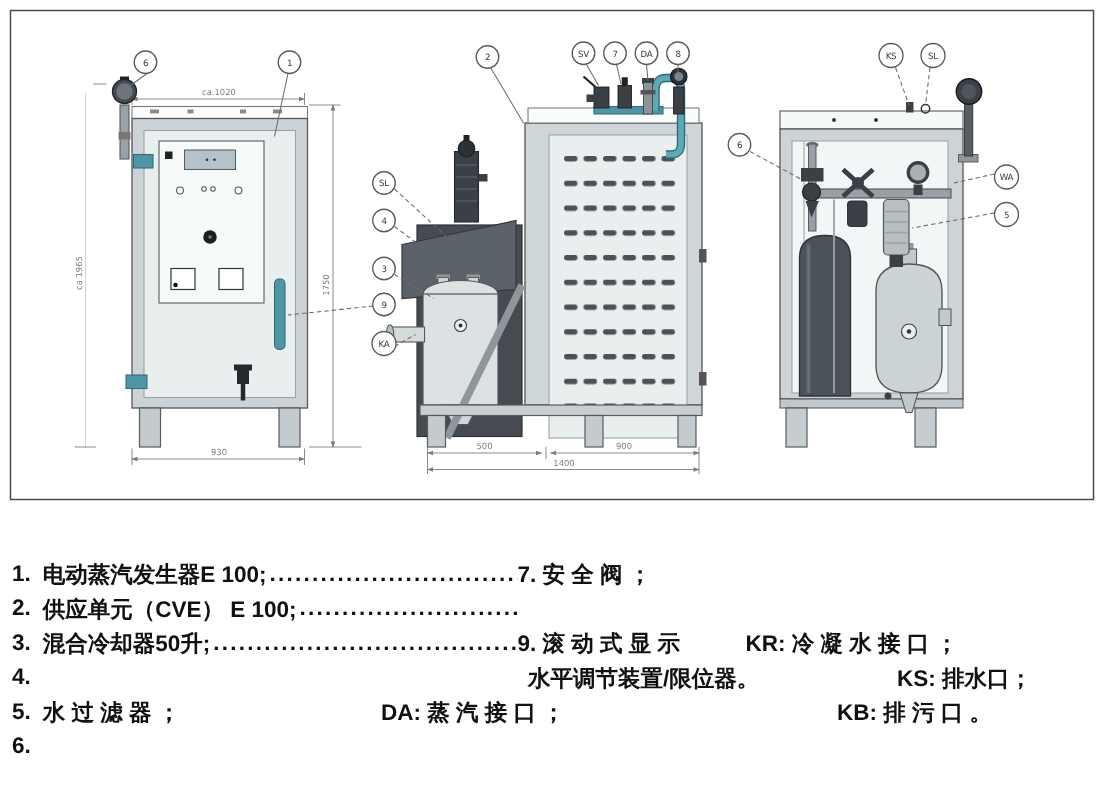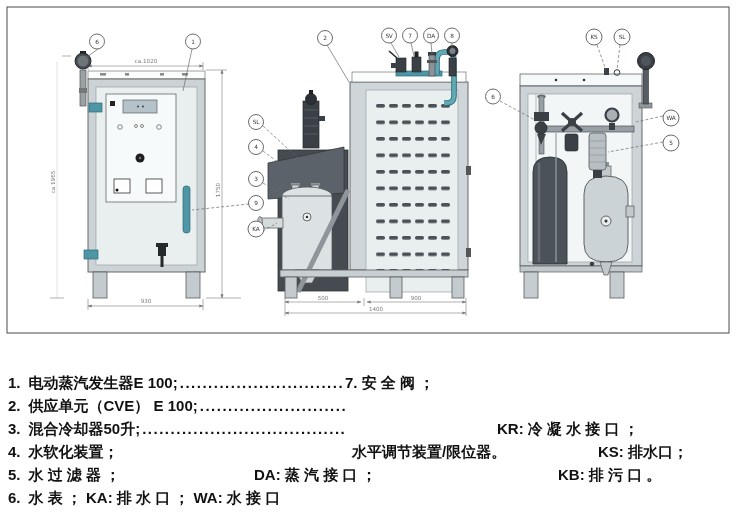--- a/index.html
+++ b/index.html
@@ -377,42 +377,41 @@
         <span class="ldots">......................................................................................</span>
       </div>
     </div>
 
     <div class="lrow" style="top:420px">
       <div class="lleft">
         <span class="lnum">3.</span>
         <span class="ltext">混合冷却器50升; </span>
         <span class="ldots">......................................................................................</span>
       </div>
+      <span class="lmid" style="left:345px">9. 滚 动 式 显 示</span>
       <span class="lright" style="left:497px">KR:  冷 凝 水 接 口 ；</span>
     </div>
 
     <div class="lrow" style="top:443px">
       <div class="lleft">
         <span class="lnum">4.</span>
-        <span class="ltext">水软化装置；</span>
       </div>
       <span class="lmid" style="left:352px">水平调节装置/限位器。</span>
       <span class="lright" style="left:598px">KS: 排水口；</span>
     </div>
 
     <div class="lrow" style="top:466px">
       <div class="lleft">
         <span class="lnum">5.</span>
         <span class="ltext">水 过 滤 器 ；</span>
       </div>
       <span class="lmid" style="left:254px">DA:  蒸 汽 接 口 ；</span>
       <span class="lright" style="left:558px">KB:  排 污 口 。</span>
     </div>
 
     <div class="lrow" style="top:489px">
       <div class="lleft wide">
         <span class="lnum">6.</span>
-        <span class="ltext">水 表 ；  KA:  排 水 口 ；  WA:  水 接 口</span>
       </div>
     </div>
 
   </div>
 </div>
 
 </body></html>

